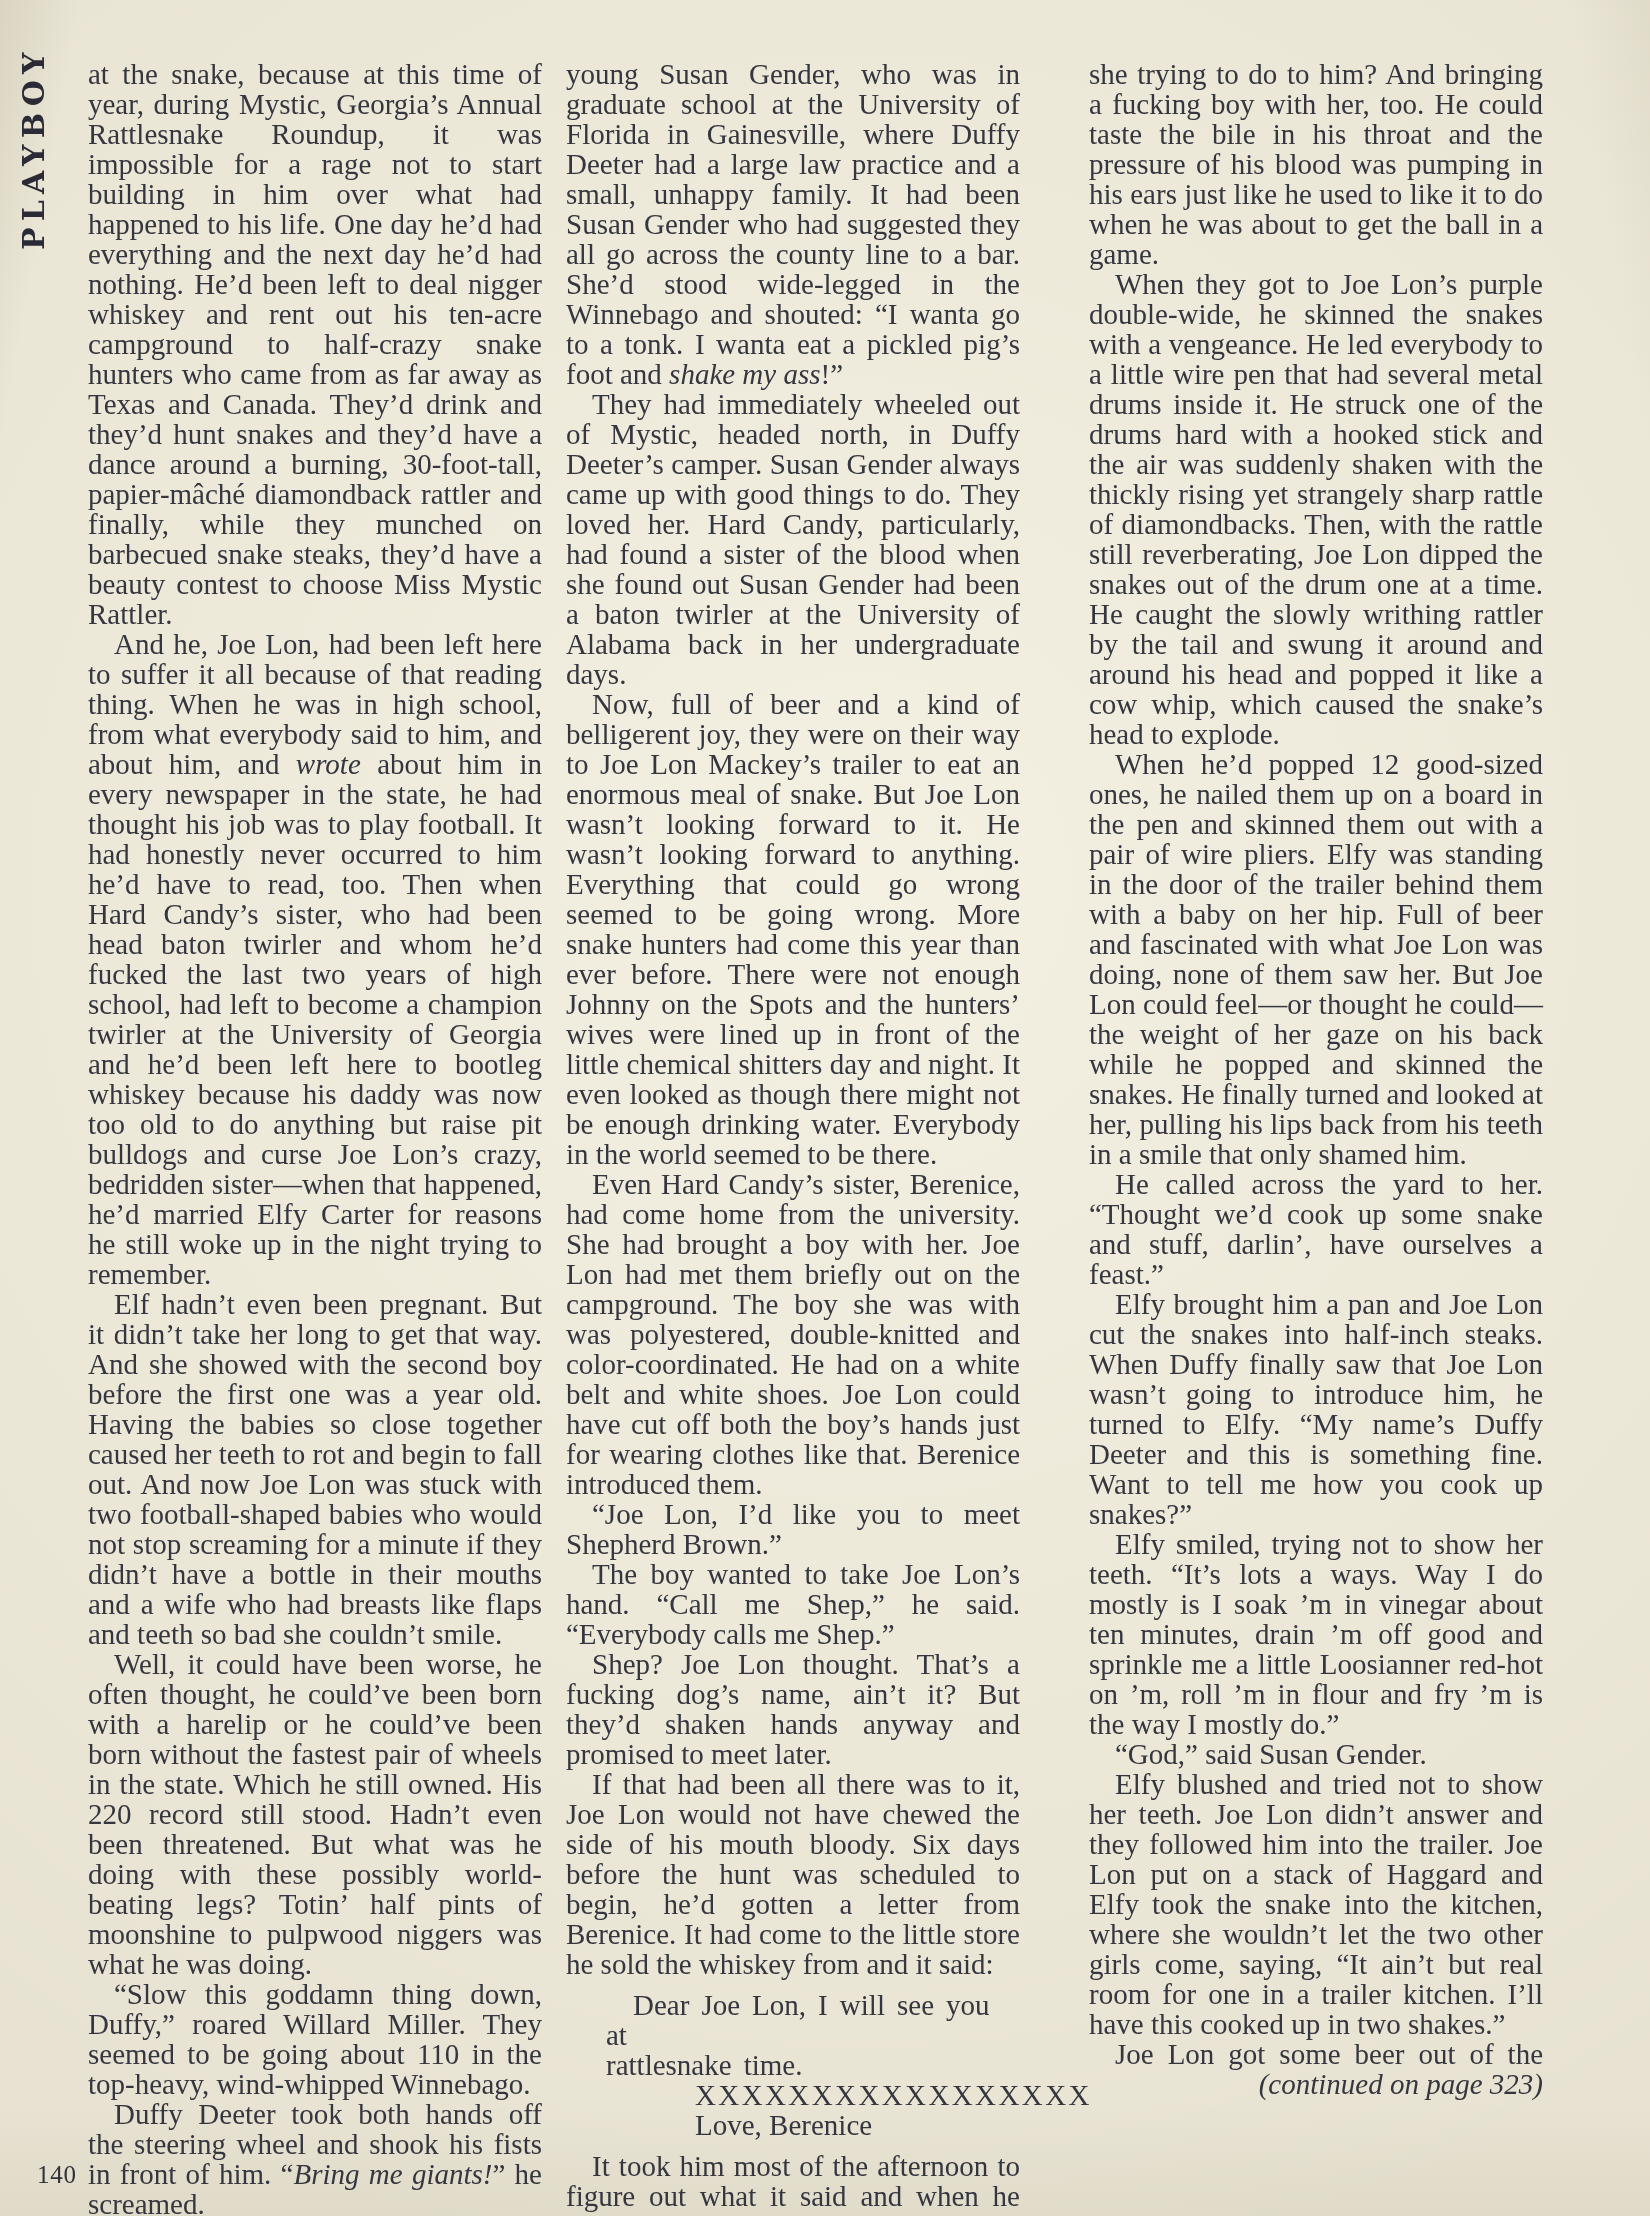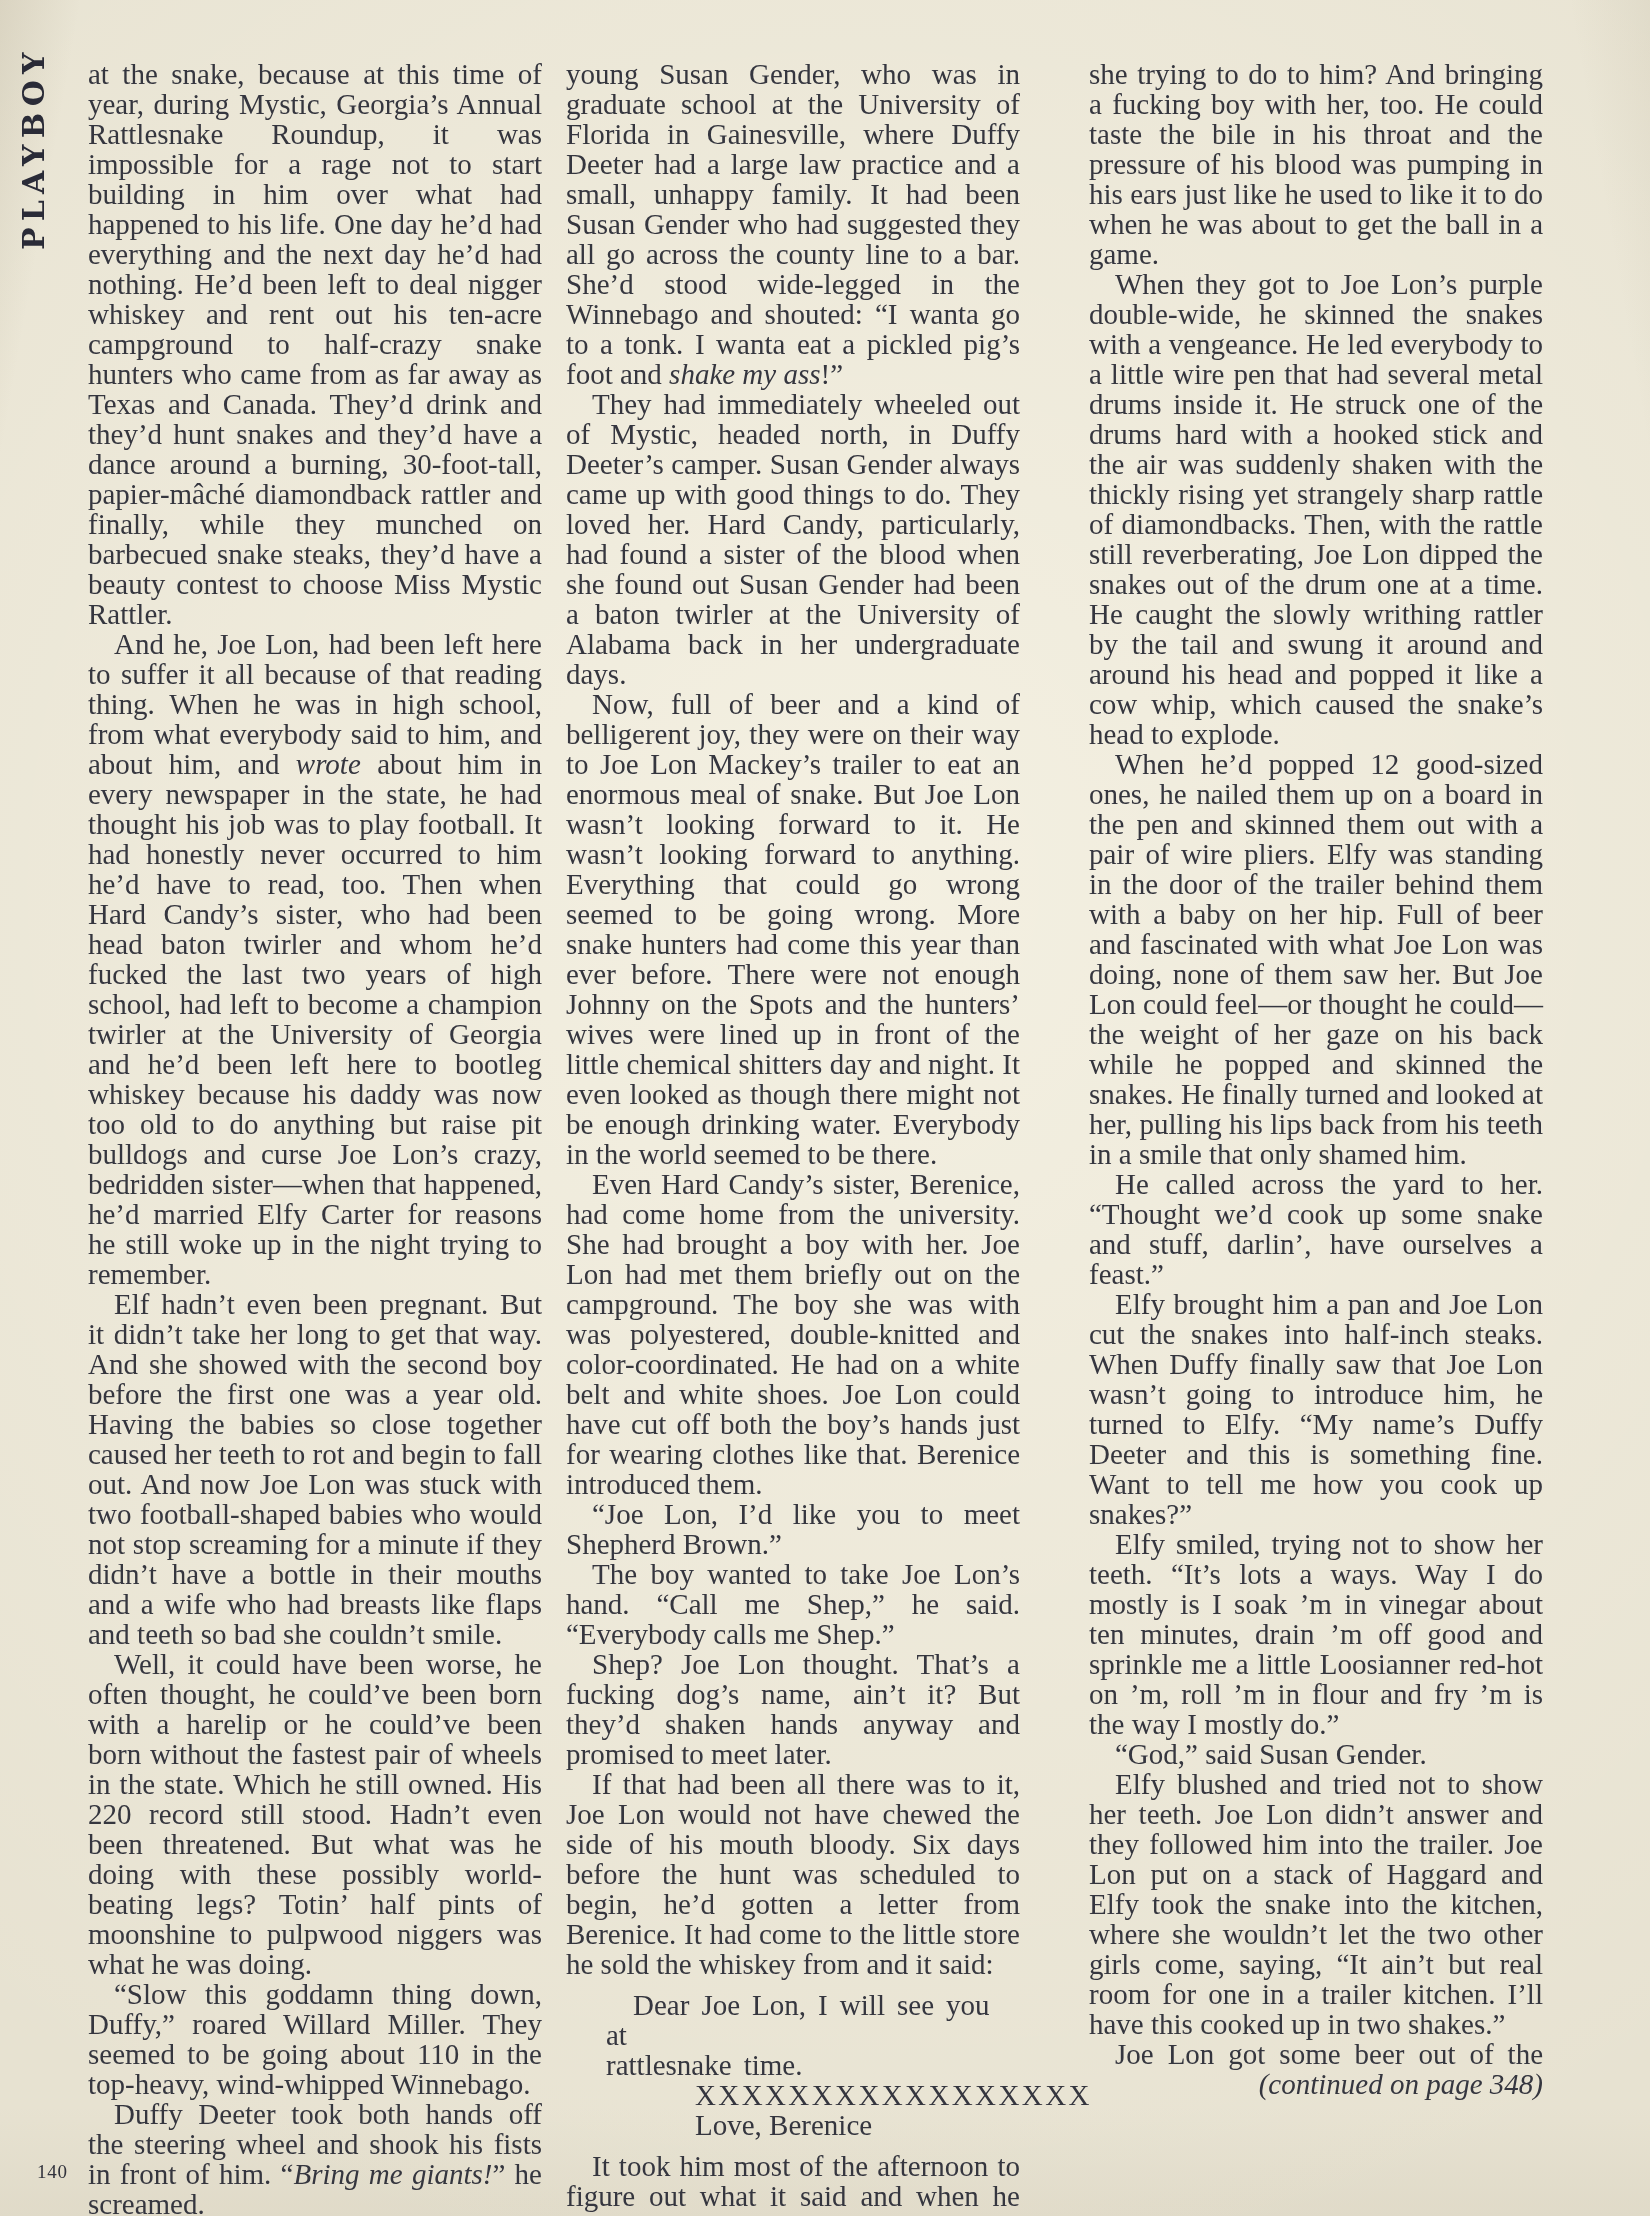--- a/index.html
+++ b/index.html
@@ -36,21 +36,21 @@
   .lt-ls{margin-left:89px;}
   .wordmark{
     position:absolute;left:16.4px;top:250px;
     transform:rotate(-90deg);transform-origin:0 0;
     font-family:"DejaVu Serif", serif;
     font-weight:700;font-size:30px;letter-spacing:6.2px;
     color:#2a2b37;white-space:nowrap;
   }
   .pagenum{
     position:absolute;left:37px;top:2161px;
-    font-size:19px;color:#31323c;letter-spacing:0.7px;
+    font-size:25px;color:#31323c;letter-spacing:0.7px;
   }
 </style>
 </head>
 <body>
 
 <div class="wordmark">PLAYBOY</div>
 
 <div class="col" id="col1">
     <p class="para noindent"><span>at the snake, because at this time of year, during Mystic, Georgia’s Annual Rattlesnake Roundup, it was impossible for a rage not to start building in him over what had happened to his life. One day he’d had everything and the next day he’d had nothing. He’d been left to deal nigger whiskey and rent out his ten-acre campground to half-crazy snake hunters who came from as far away as Texas and Canada. They’d drink and they’d hunt snakes and they’d have a dance around a burning, 30-foot-tall, papier-mâché diamondback rattler and finally, while they munched on barbecued snake steaks, they’d have a beauty contest to choose Miss Mystic Rattler.</span></p>
     <p class="para"><span>And he, Joe Lon, had been left here to suffer it all because of that reading thing. When he was in high school, from what everybody said to him, and about him, and </span><span class="it">wrote</span><span> about him in every newspaper in the state, he had thought his job was to play football. It had honestly never occurred to him he’d have to read, too. Then when Hard Candy’s sister, who had been head baton twirler and whom he’d fucked the last two years of high school, had left to become a champion twirler at the University of Georgia and he’d been left here to bootleg whiskey because his daddy was now too old to do anything but raise pit bulldogs and curse Joe Lon’s crazy, bedridden sister—when that happened, he’d married Elfy Carter for reasons he still woke up in the night trying to remember.</span></p>
@@ -80,17 +80,17 @@
 <div class="col" id="col3">
     <p class="para noindent"><span>she trying to do to him? And bringing a fucking boy with her, too. He could taste the bile in his throat and the pressure of his blood was pumping in his ears just like he used to like it to do when he was about to get the ball in a game.</span></p>
     <p class="para"><span>When they got to Joe Lon’s purple double-wide, he skinned the snakes with a vengeance. He led everybody to a little wire pen that had several metal drums inside it. He struck one of the drums hard with a hooked stick and the air was suddenly shaken with the thickly rising yet strangely sharp rattle of diamondbacks. Then, with the rattle still reverberating, Joe Lon dipped the snakes out of the drum one at a time. He caught the slowly writhing rattler by the tail and swung it around and around his head and popped it like a cow whip, which caused the snake’s head to explode.</span></p>
     <p class="para"><span>When he’d popped 12 good-sized ones, he nailed them up on a board in the pen and skinned them out with a pair of wire pliers. Elfy was standing in the door of the trailer behind them with a baby on her hip. Full of beer and fascinated with what Joe Lon was doing, none of them saw her. But Joe Lon could feel—or thought he could—the weight of her gaze on his back while he popped and skinned the snakes. He finally turned and looked at her, pulling his lips back from his teeth in a smile that only shamed him.</span></p>
     <p class="para"><span>He called across the yard to her. “Thought we’d cook up some snake and stuff, darlin’, have ourselves a feast.”</span></p>
     <p class="para"><span>Elfy brought him a pan and Joe Lon cut the snakes into half-inch steaks. When Duffy finally saw that Joe Lon wasn’t going to introduce him, he turned to Elfy. “My name’s Duffy Deeter and this is something fine. Want to tell me how you cook up snakes?”</span></p>
     <p class="para"><span>Elfy smiled, trying not to show her teeth. “It’s lots a ways. Way I do mostly is I soak ’m in vinegar about ten minutes, drain ’m off good and sprinkle me a little Loosianner red-hot on ’m, roll ’m in flour and fry ’m is the way I mostly do.”</span></p>
     <p class="para"><span>“God,” said Susan Gender.</span></p>
     <p class="para"><span>Elfy blushed and tried not to show her teeth. Joe Lon didn’t answer and they followed him into the trailer. Joe Lon put on a stack of Haggard and Elfy took the snake into the kitchen, where she wouldn’t let the two other girls come, saying, “It ain’t but real room for one in a trailer kitchen. I’ll have this cooked up in two shakes.”</span></p>
     <p class="para stretch-last"><span>Joe Lon got some beer out of the</span></p>
-    <p class="para continued"><span>(continued on page 348)</span></p>
+    <p class="para continued"><span>(continued on page 323)</span></p>
   </div>
 
 <div class="pagenum">140</div>
 
 
 </body></html>

